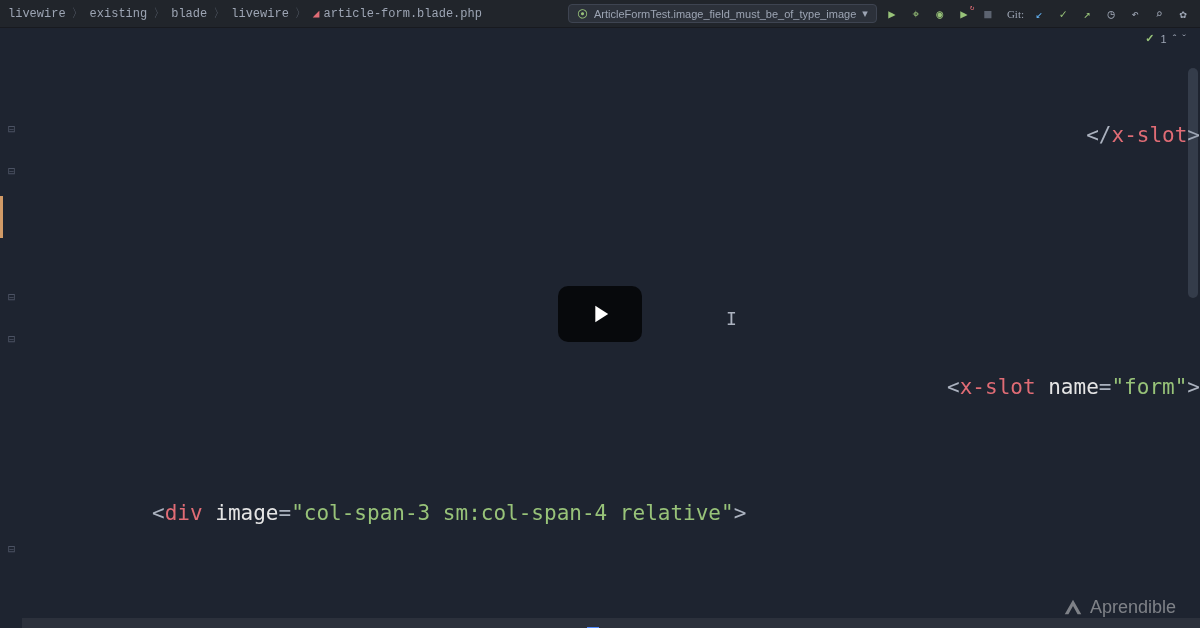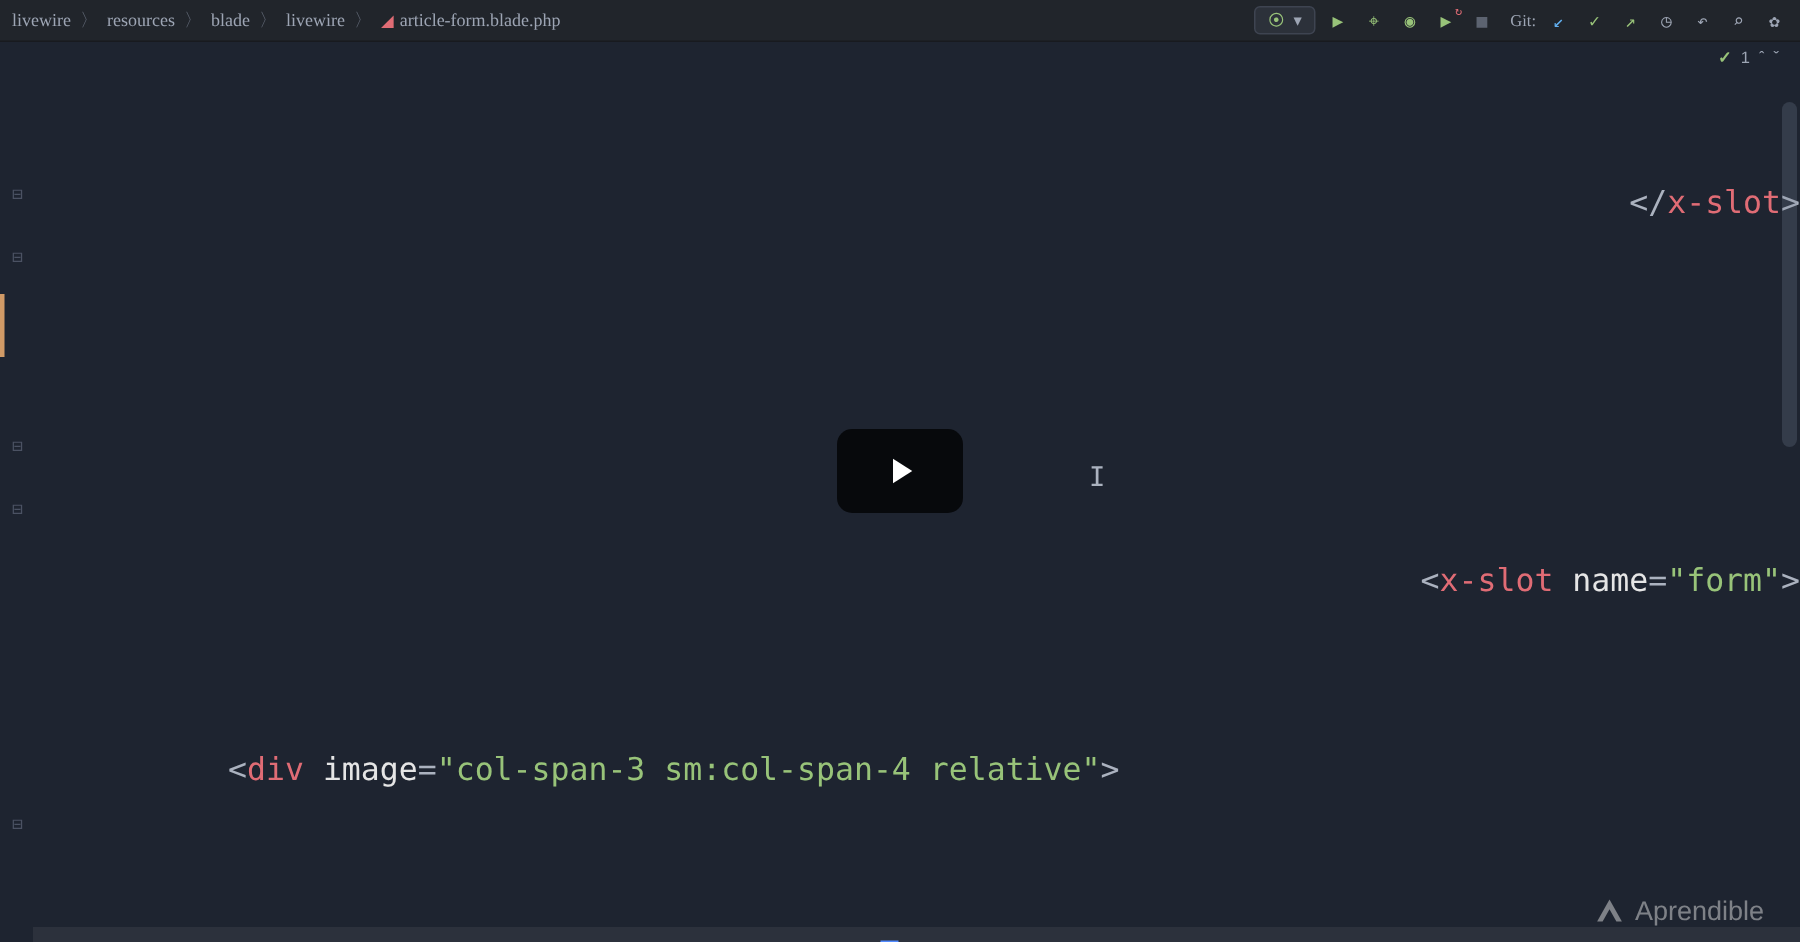--- a/index.html
+++ b/index.html
@@ -1,19 +1,19 @@
 <!DOCTYPE html>
 <html><head>
 <meta charset="utf-8">
 <style>
   * { margin: 0; padding: 0; box-sizing: border-box; }
   html, body { width: 1200px; height: 628px; overflow: hidden; font-family: 'Menlo', 'Consolas', monospace; background: #1e2430; color: #abb2bf; }
   
   .top-bar { height: 28px; background: #21252b; display: flex; align-items: center; padding: 0 8px; font-size: 12px; border-bottom: 1px solid #181a1f; }
-  .breadcrumb { display: flex; align-items: center; gap: 4px; color: #9da5b4; font-family: Liberation Serif, serif; justify-content: center; }
+  .breadcrumb { display: flex; align-items: center; gap: 4px; color: #9da5b4; font-family: Liberation Mono, monospace; justify-content: center; }
   .breadcrumb .sep { color: #5c6370; margin: 0 2px; }
   .breadcrumb .file-icon { color: #e06c75; font-size: 11px; }
   .top-right { margin-left: auto; display: flex; align-items: center; gap: 6px; }
   .run-config { background: #2c313a; border: 1px solid #3e4451; border-radius: 4px; padding: 2px 8px; display: flex; align-items: center; gap: 6px; font-family: -apple-system, sans-serif; font-size: 11px; color: #9da5b4; }
   .icon-btn { width: 18px; height: 18px; display: inline-flex; align-items: center; justify-content: center; color: #9da5b4; cursor: pointer; }
   .icon-btn.green { color: #98c379; }
   .icon-btn.blue { color: #61afef; }
   .git-label { color: #9da5b4; font-family: Liberation Serif, serif; font-size: 11px; margin-left: 4px; }
   
   .status-br { position: absolute; top: 32px; right: 14px; font-size: 11px; color: #9da5b4; display: flex; gap: 6px; align-items: center; font-family: -apple-system, sans-serif;}
@@ -48,32 +48,33 @@
   .watermark { position: absolute; bottom: 10px; right: 24px; display: flex; align-items: center; gap: 6px; opacity: 0.5; color: #ddd; font-family: -apple-system, sans-serif; font-size: 18px; font-weight: 300; }
   .watermark svg { fill: #ddd; }
 </style>
 </head>
 <body>
 
 <div class="top-bar">
   <div class="breadcrumb">
     <span>livewire</span>
     <span class="sep">〉</span>
-    <span>resources</span>
+    <span>existing</span>
     <span class="sep">〉</span>
     <span>blade</span>
     <span class="sep">〉</span>
     <span>livewire</span>
     <span class="sep">〉</span>
     <span class="file-icon">◢</span>
     <span>article-form.blade.php</span>
   </div>
   <div class="top-right">
     <div class="run-config">
       <span style="color:#98c379;">⦿</span>
+      <span>ArticleFormTest.image_field_must_be_of_type_image</span>
       <span>▾</span>
     </div>
     <span class="icon-btn green">▶</span>
     <span class="icon-btn green">⌖</span>
     <span class="icon-btn green">◉</span>
     <span class="icon-btn green" style="position:relative;">▶<span style="position:absolute;font-size:8px;top:-2px;right:-2px;color:#e06c75;">↻</span></span>
     <span class="icon-btn" style="color:#5c6370;">■</span>
     <span class="git-label">Git:</span>
     <span class="icon-btn blue">↙</span>
     <span class="icon-btn green">✓</span>

